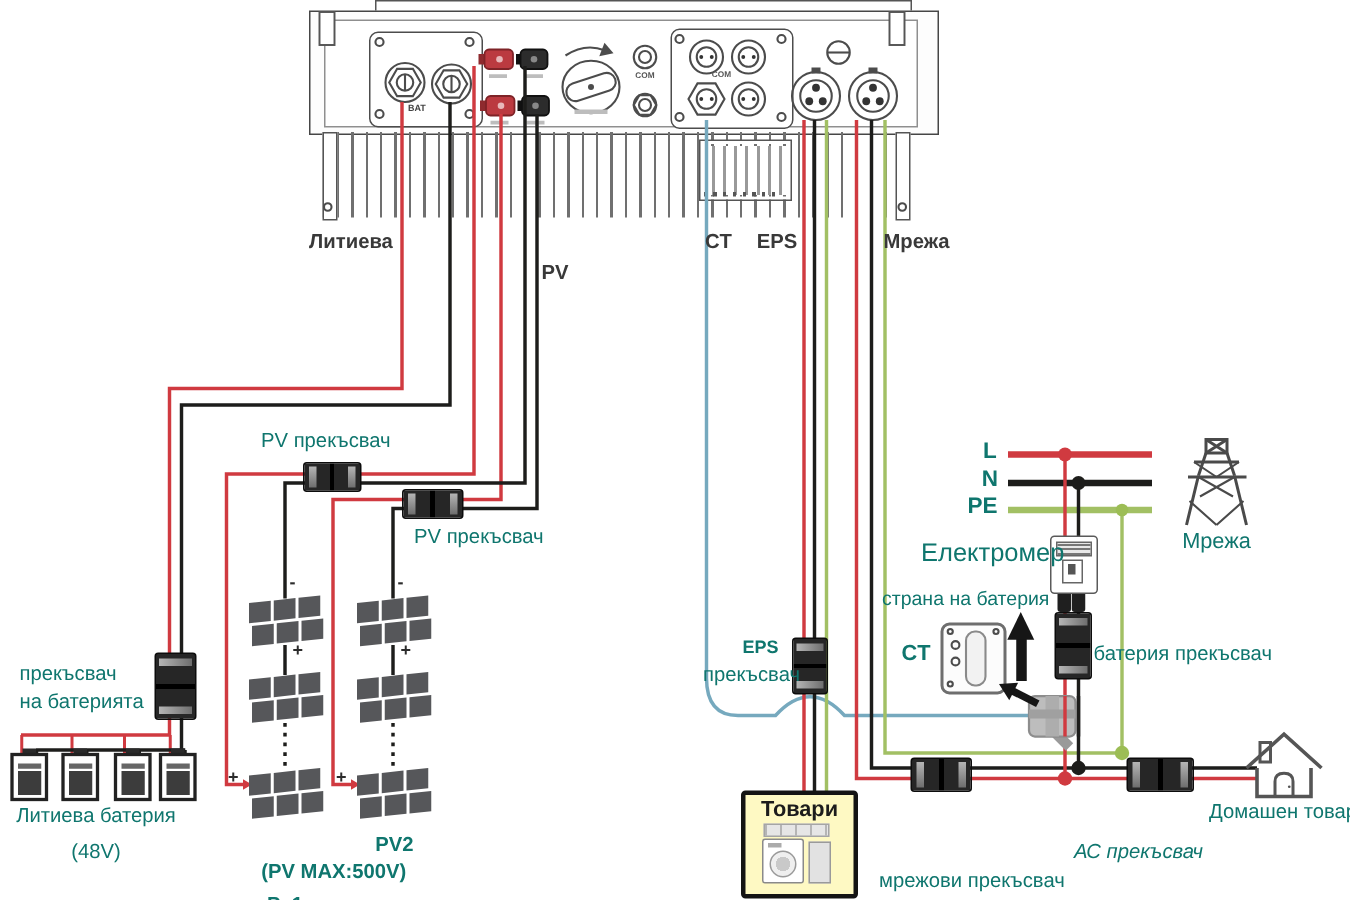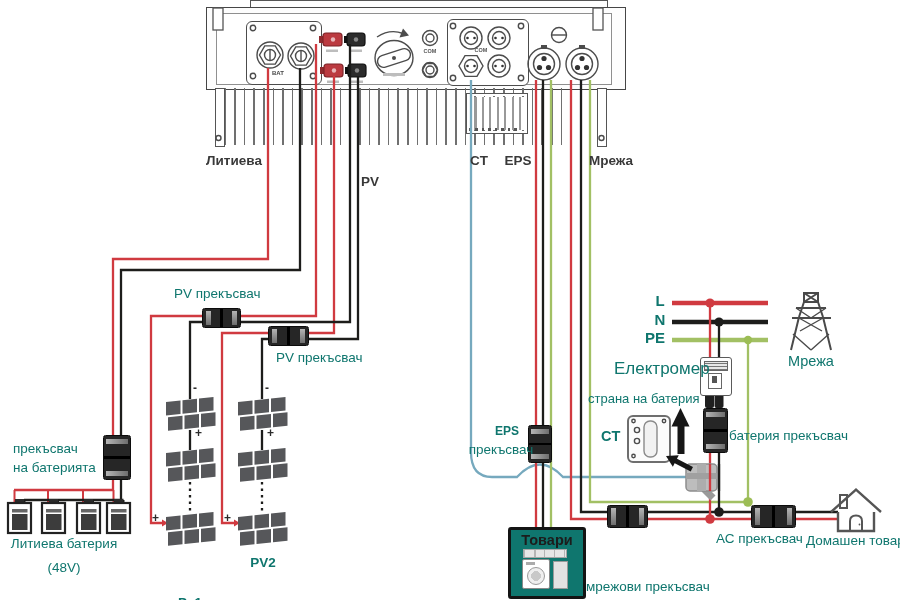--- a/index.html
+++ b/index.html
@@ -33,21 +33,21 @@
   .brk-v{background:linear-gradient(180deg,var(--component_dark) 0 46%,#000 46% 54%,var(--component_dark) 54%);}
   .brk-v::before,.brk-v::after{content:"";position:absolute;left:2px;right:2px;height:5px;background:linear-gradient(90deg,#b5b5b5,#6e6e6e);}
   .brk-v::before{top:3px;} .brk-v::after{bottom:3px;}
   
   .meter{left:700px;top:357px;width:30px;height:37px;border:1.5px solid #5a5a5a;border-radius:3px;background:#fff;z-index:2;}
   .meter::before{content:"";position:absolute;left:3px;top:3px;right:3px;height:8px;border:1px solid #666;
     background:repeating-linear-gradient(0deg,#777 0 1.5px,#e8e8e8 1.5px 3px);}
   .meter::after{content:"";position:absolute;left:7px;top:15px;width:12px;height:14px;border:1.2px solid #666;background:#fff;}
   .m-ind{left:712px;top:376px;width:5px;height:7px;background:#555;z-index:2;}
   
-  .loads-box{left:508px;top:527px;width:72px;height:66px;border:3.5px solid #141414;border-radius:3px;background:#0f766e;z-index:2;}
+  .loads-box{left:494px;top:527px;width:72px;height:66px;border:3.5px solid #141414;border-radius:3px;background:#fef9c3;z-index:2;}
   .washer{position:absolute;left:11px;top:29px;width:26px;height:28px;border:1.5px solid #8a8a8a;border-radius:2px;background:#fff;}
   .washer::before{content:"";position:absolute;left:3.5px;top:6.5px;width:16px;height:16px;border:1.5px solid #9a9a9a;border-radius:50%;
     background:radial-gradient(circle,#c9c9c9 42%,#efefef 43%);}
   .washer::after{content:"";position:absolute;left:2.5px;top:2px;width:9px;height:2.5px;background:#ababab;}
   .fridge{position:absolute;left:42px;top:31px;width:13px;height:26px;background:#e2e2e2;border:1px solid #9a9a9a;}
   .acunit{position:absolute;left:12px;top:19px;width:42px;height:7px;background:#e6e6e6;border:1px solid #a5a5a5;
     background-image:repeating-linear-gradient(90deg,#b5b5b5 0 1.5px,transparent 1.5px 10px);}
   
   .lbl{position:absolute;font:400 13.5px "Liberation Sans",sans-serif;color:#0f766e;z-index:3;white-space:nowrap;}
   .b{font-weight:700;} .c{text-align:center;} .pl{font-weight:600;color:#393939;}
@@ -348,33 +348,34 @@
   <div class="lbl" style="left:174px;top:286px;">PV прекъсвач</div>
   <div class="lbl" style="left:276px;top:350px;">PV прекъсвач</div>
 
   <div class="lbl" style="left:13px;top:441px;">прекъсвач</div>
   <div class="lbl" style="left:13px;top:460px;">на батерията</div>
   <div class="lbl c" style="left:3px;top:536px;width:122px;">Литиева батерия</div>
   <div class="lbl c" style="left:33px;top:560px;width:62px;">(48V)</div>
 
   <div class="lbl b c" style="left:175px;top:555px;width:30px;margin-top:40px;">Pv1</div>
   <div class="lbl b c" style="left:246px;top:555px;width:34px;">PV2</div>
+  <div class="lbl b c" style="left:150px;top:573px;width:145px;">(PV MAX:500V)</div>
 
   <div class="lbl mark" style="left:193px;top:381px;">-</div>
   <div class="lbl mark" style="left:265px;top:381px;">-</div>
   <div class="lbl mark" style="left:195px;top:426px;">+</div>
   <div class="lbl mark" style="left:267px;top:426px;">+</div>
   <div class="lbl mark" style="left:152px;top:511px;">+</div>
   <div class="lbl mark" style="left:224px;top:511px;">+</div>
 
   <div class="lbl b c" style="left:483px;top:424px;width:48px;font-size:12px;">EPS</div>
   <div class="lbl c" style="left:468px;top:442px;width:66px;">прекъсвач</div>
 
   <div class="lbl" style="left:586px;top:539px;margin-top:40px;">мрежови прекъсвач</div>
-  <div class="lbl" style="left:716px;top:531px;">АС прекъсвач</div>
+  <div class="lbl" style="left:716px;top:560px;font-style:italic;">АС прекъсвач</div>
   <div class="lbl" style="left:806px;top:533px;">Домашен товар</div>
 
   <div class="lbl b c" style="left:652px;top:292px;width:16px;font-size:15px;">L</div>
   <div class="lbl b c" style="left:652px;top:311px;width:16px;font-size:15px;">N</div>
   <div class="lbl b c" style="left:641px;top:329px;width:28px;font-size:15px;">PE</div>
 
   <div class="lbl" style="left:614px;top:359px;font-size:17px;">Електромер</div>
   <div class="lbl" style="left:588px;top:391px;font-size:13px;">страна на батерия</div>
   <div class="lbl b" style="left:601px;top:428px;font-size:14.5px;">CT</div>
   <div class="lbl" style="left:729px;top:428px;">батерия прекъсвач</div>

